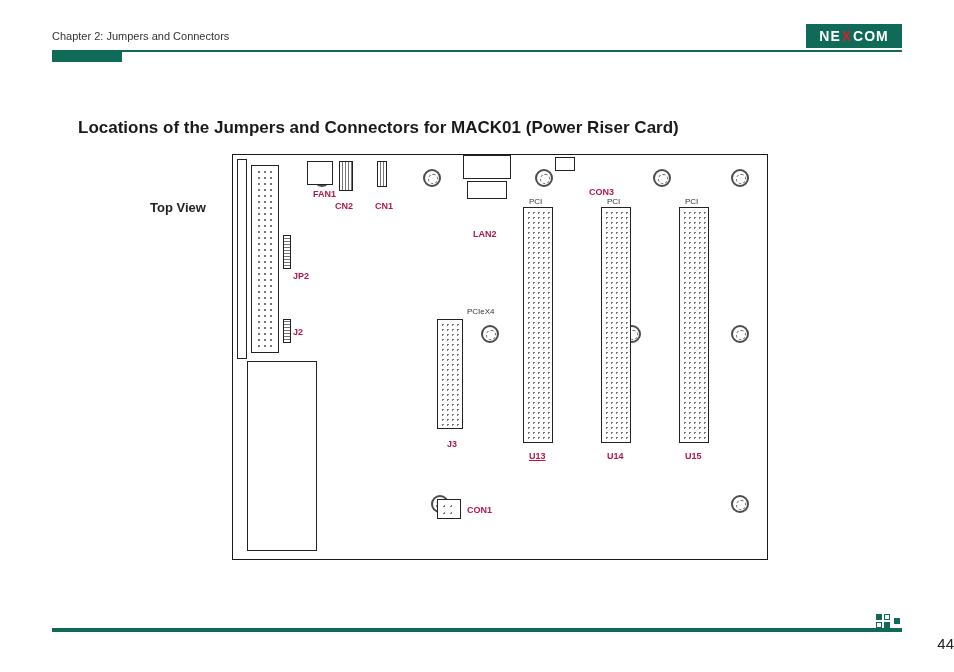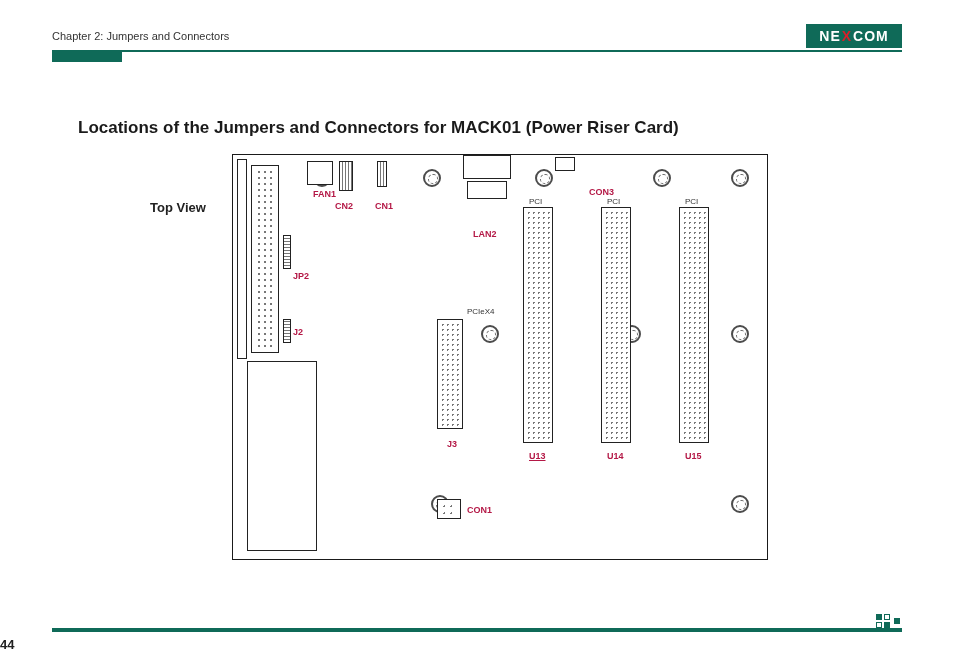--- a/index.html
+++ b/index.html
@@ -119,21 +119,21 @@
     height:4px; border-top:3px solid #0f6a58; border-bottom:1px solid #0f6a58;
   }
   .ftr {
     position:absolute; left:52px; right:52px; bottom:18px;
     display:flex; justify-content:space-between; align-items:flex-start;
     font-size:9px; color:#333;
   }
   .logo2 .x { color:#d81f2a; }
   .page-num {
     position:absolute; left:0; right:0; bottom:20px;
-    text-align:left; font-size:13px; font-weight:700;
+    text-align:right; font-size:15px; font-weight:400;
   }
   .pix {
     position:absolute; right:52px; bottom:44px; width:26px; height:14px;
   }
   .pix span{position:absolute;width:6px;height:6px;border:1px solid #0f6a58;}
   .pix .a{left:0;top:0;background:#0f6a58;}
   .pix .b{left:8px;top:0;}
   .pix .c{left:0;top:8px;}
   .pix .d{left:8px;top:8px;background:#0f6a58;}
   .pix .e{left:18px;top:4px;background:#0f6a58;}

